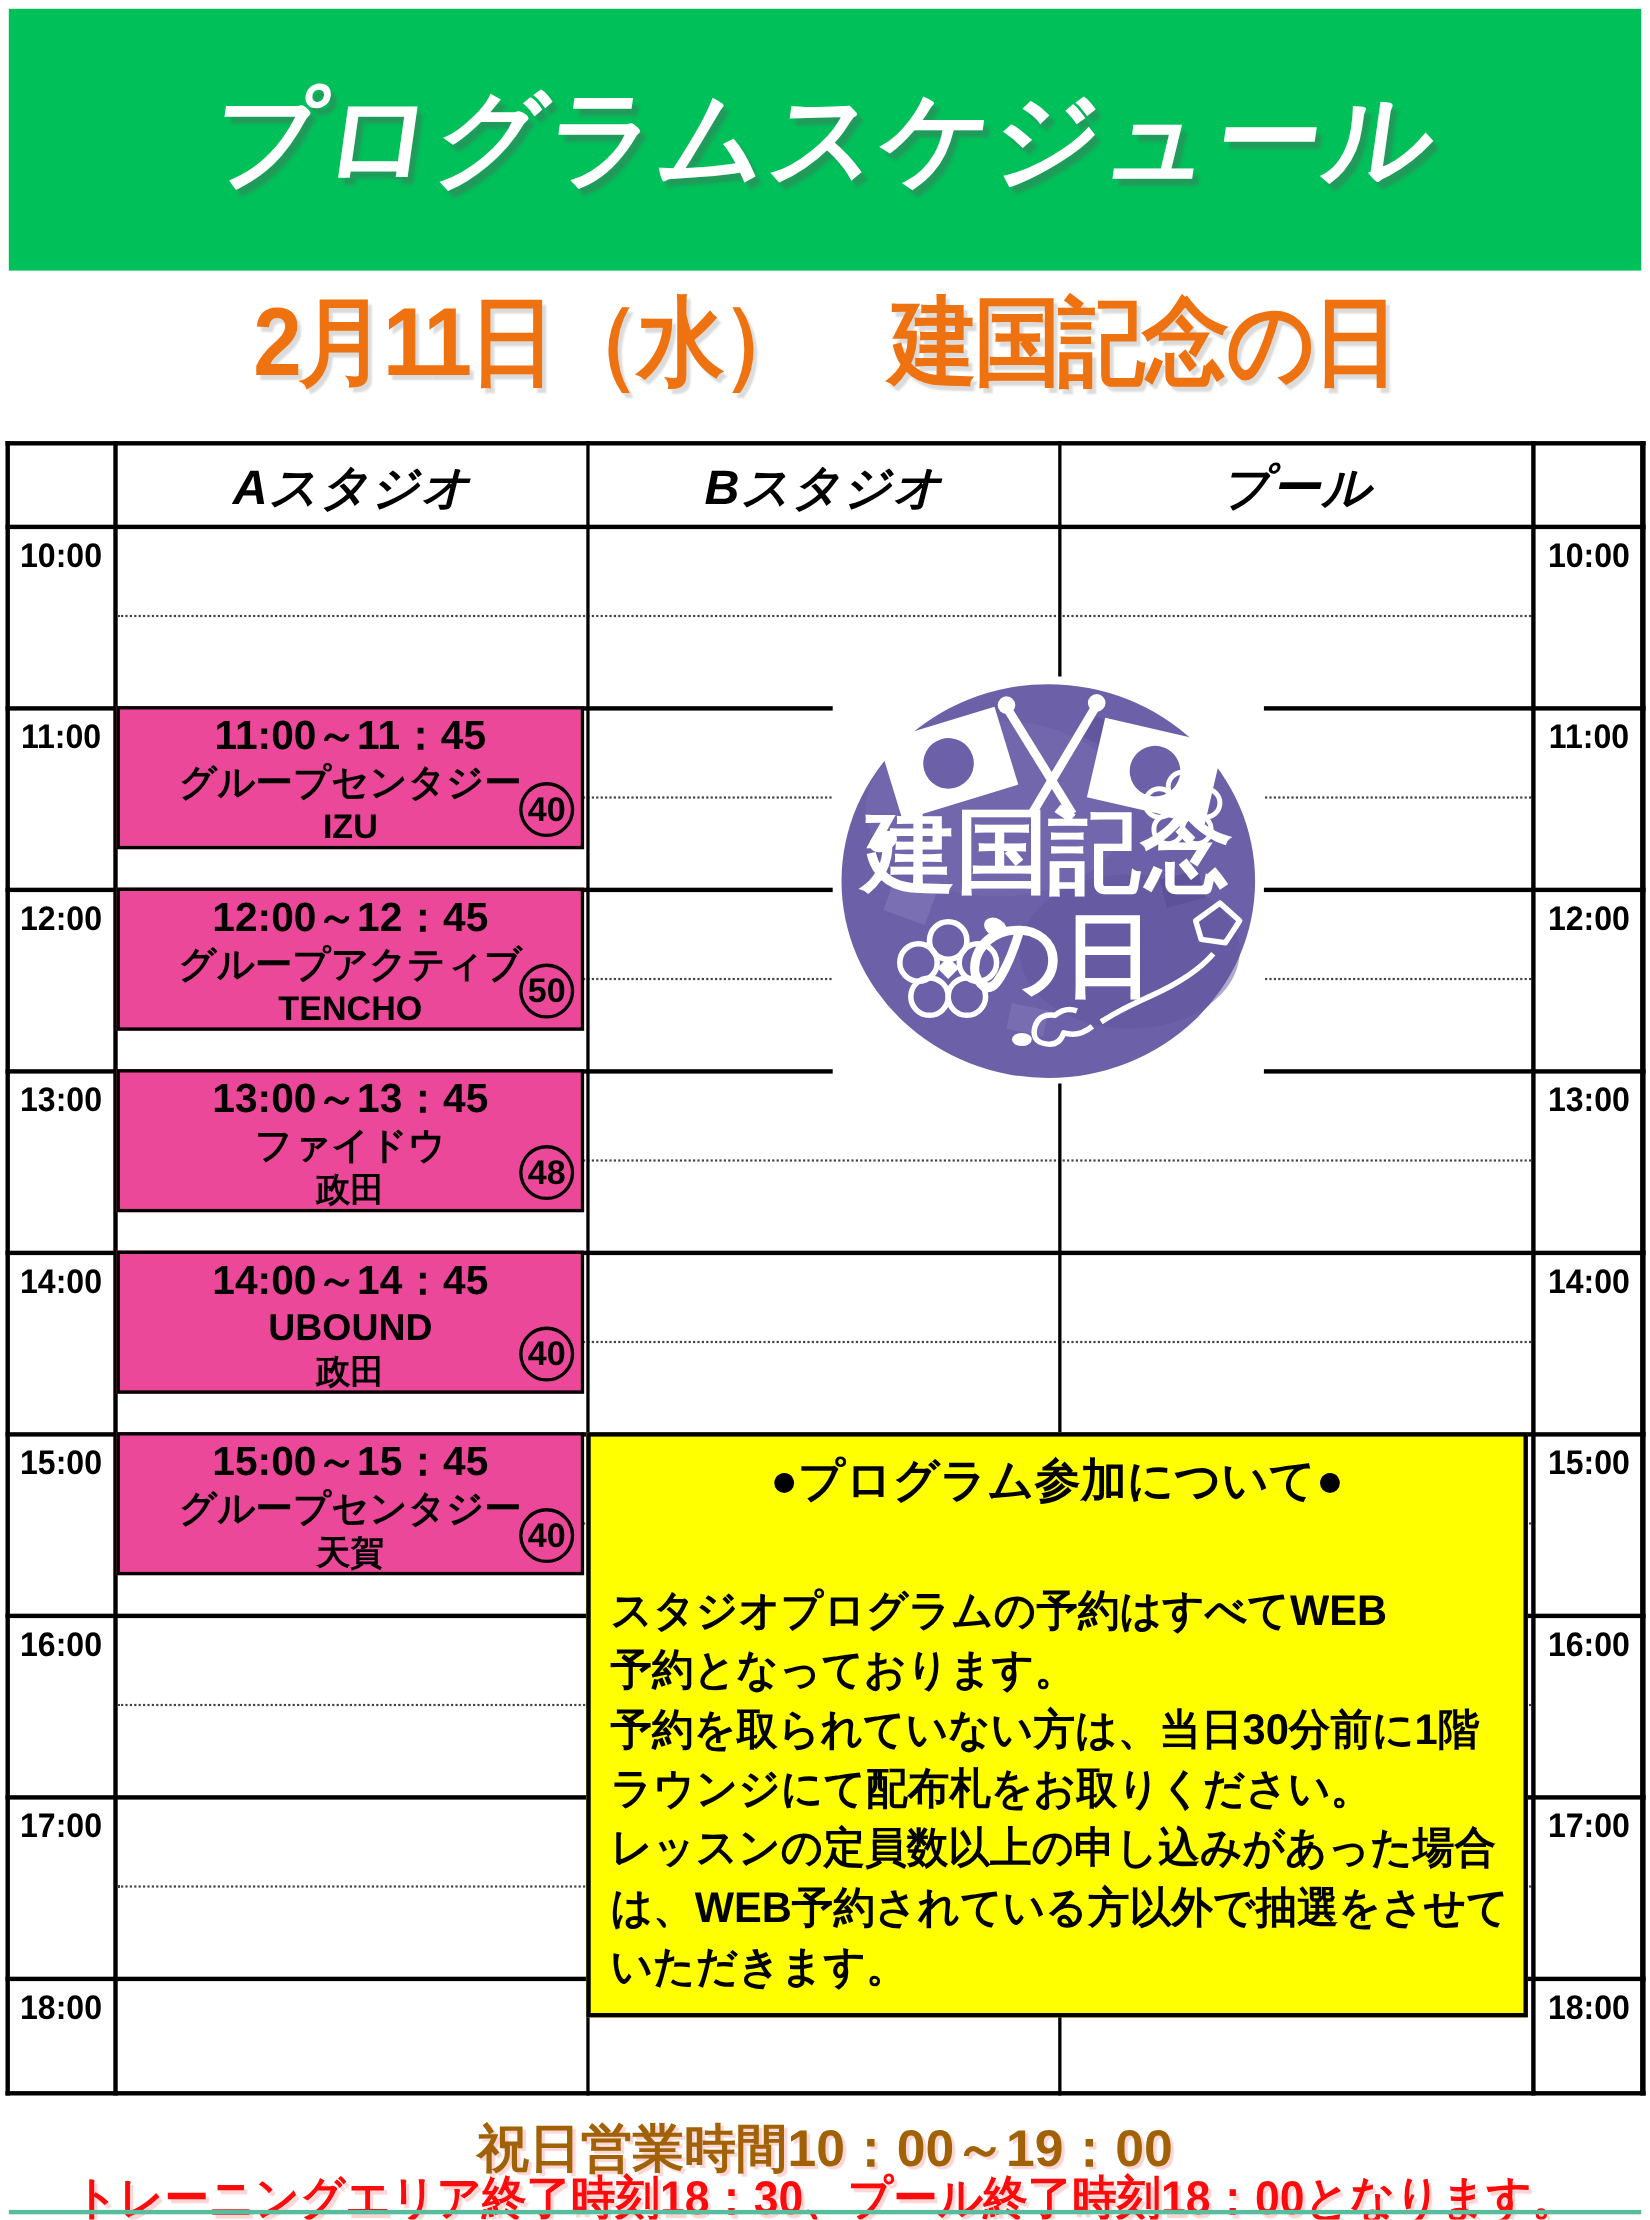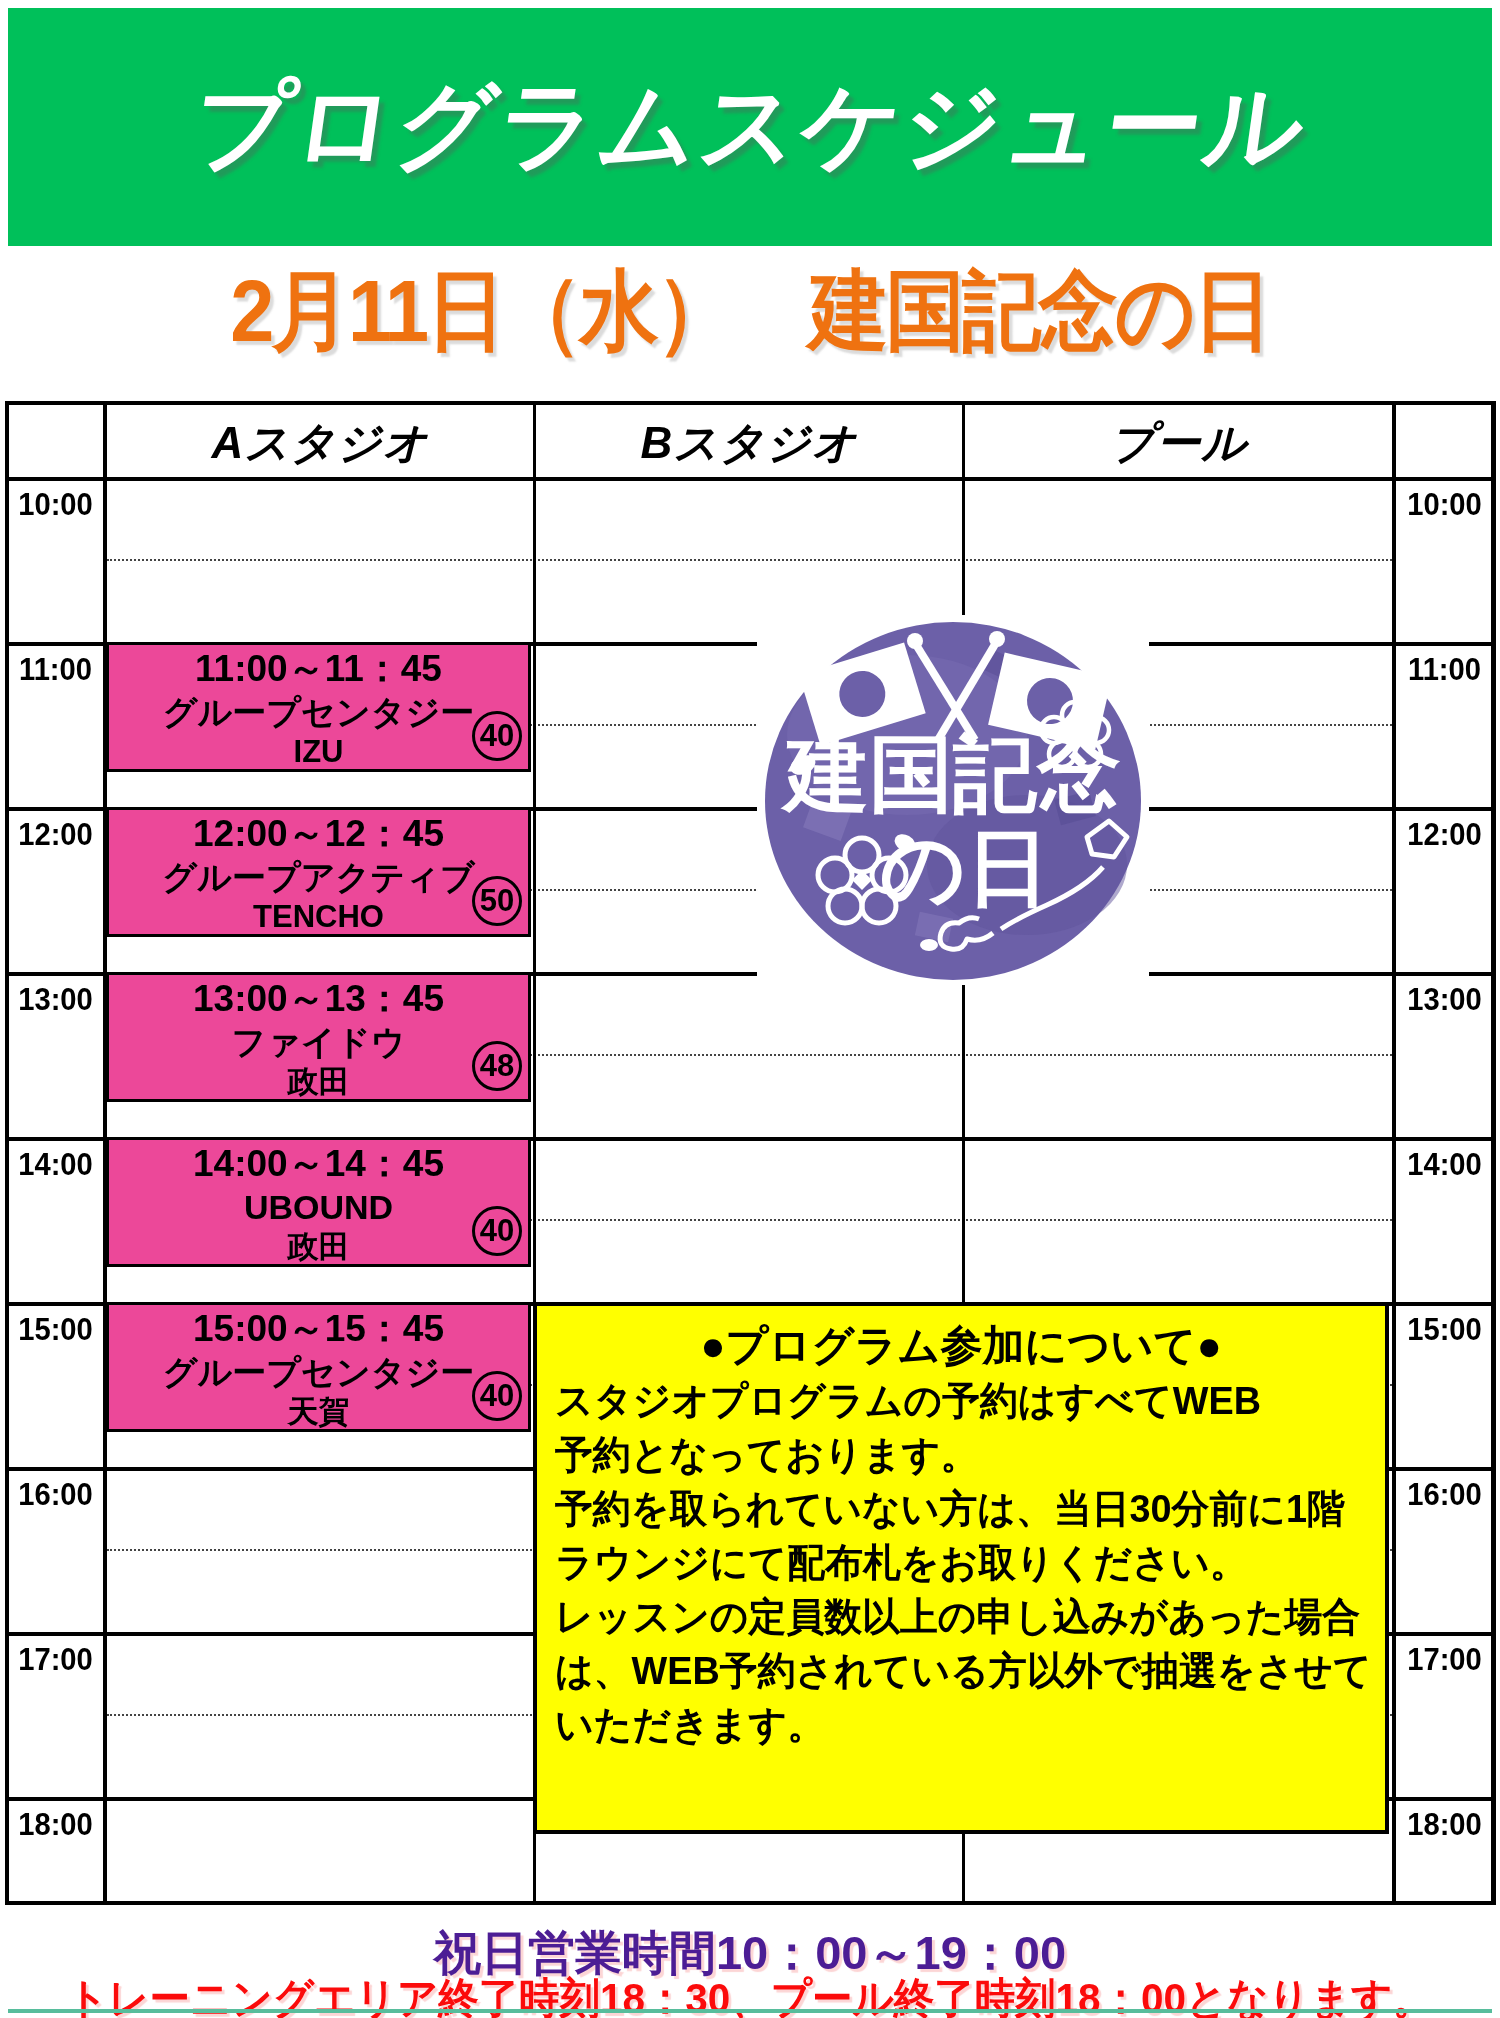--- a/index.html
+++ b/index.html
@@ -37,26 +37,26 @@
           border-radius:50%;box-sizing:border-box;display:flex;align-items:center;justify-content:center;
           font-size:31px;font-weight:bold;background:transparent;}
 
   
   .stamp{position:absolute;left:757px;top:615px;width:392px;height:370px;background:#ffffff;}
 
   
   .notice{position:absolute;left:533px;top:1302px;width:856px;height:532px;background:#FFFF00;
           border:4px solid #000;box-sizing:border-box;color:#000;}
   .notice .n-head{margin-top:12px;text-align:center;font-size:42px;font-weight:bold;white-space:nowrap;}
-  .notice .n-body{margin-left:18px;margin-right:6px;}
+  .notice .n-body{margin-top:64px;margin-left:18px;margin-right:6px;}
   .notice .n-body div{font-size:39px;font-weight:bold;line-height:54px;white-space:nowrap;
           transform:scaleX(.97);transform-origin:left;}
 
   
-  .foot1{position:absolute;left:0;top:1922px;width:1500px;text-align:center;color:#4c1d95;
+  .foot1{position:absolute;left:0;top:1922px;width:1500px;text-align:center;color:#a16207;
           font-size:47px;font-weight:bold;text-shadow:3px 3px 1px rgba(250,185,185,.6);white-space:nowrap;}
   .foot2{position:absolute;left:0;top:1970px;width:1500px;text-align:center;color:#FB0B0B;
           font-size:43px;font-weight:bold;transform:scaleX(.94);
           text-shadow:3px 3px 1px rgba(250,185,185,.6);white-space:nowrap;}
   .teal-line{position:absolute;left:8px;top:2009px;width:1484px;height:4px;background:#57BD9C;}
 </style>
 </head>
 <body>
 
 <div id="page">

